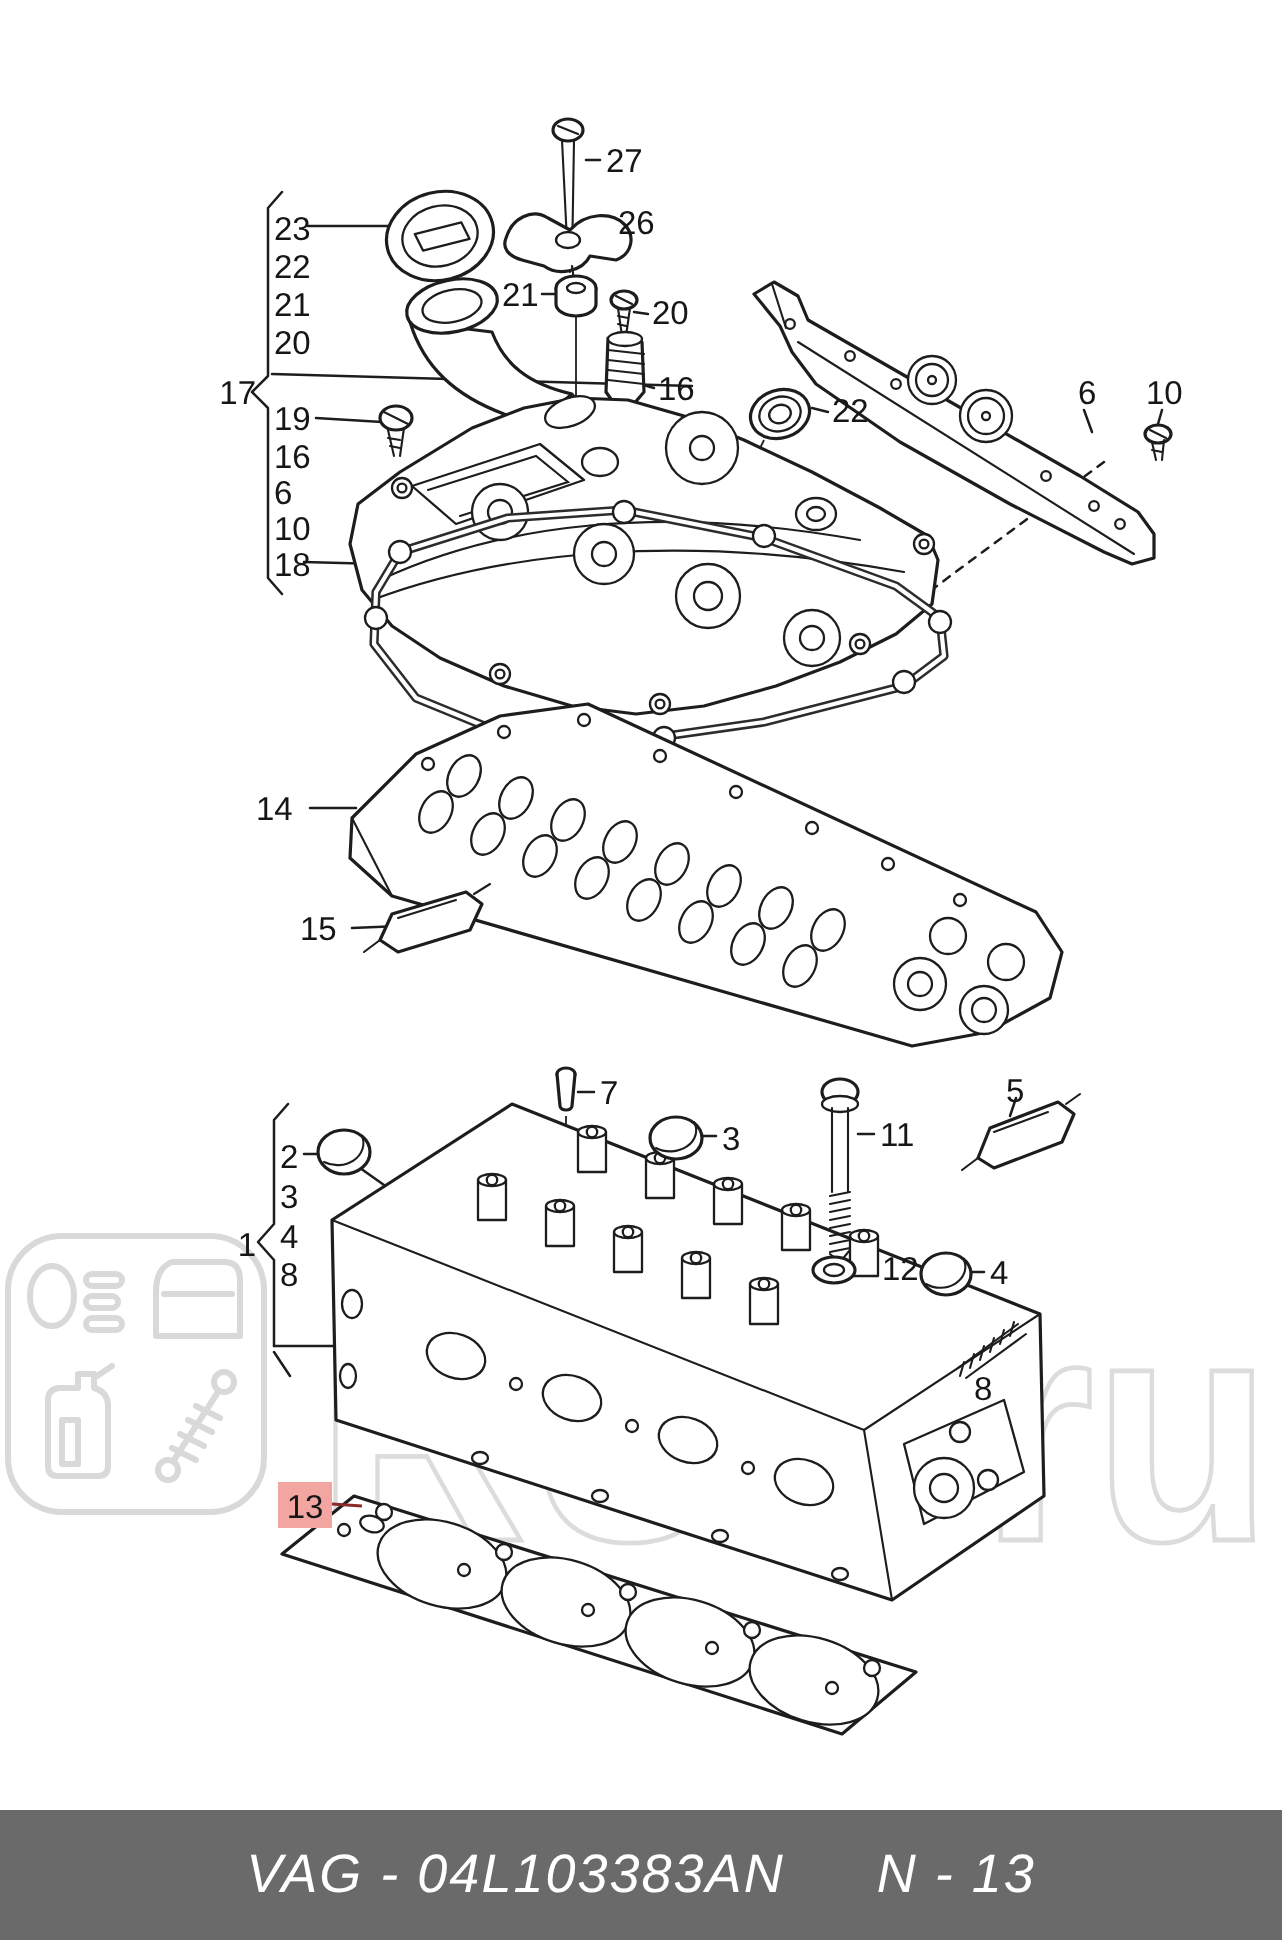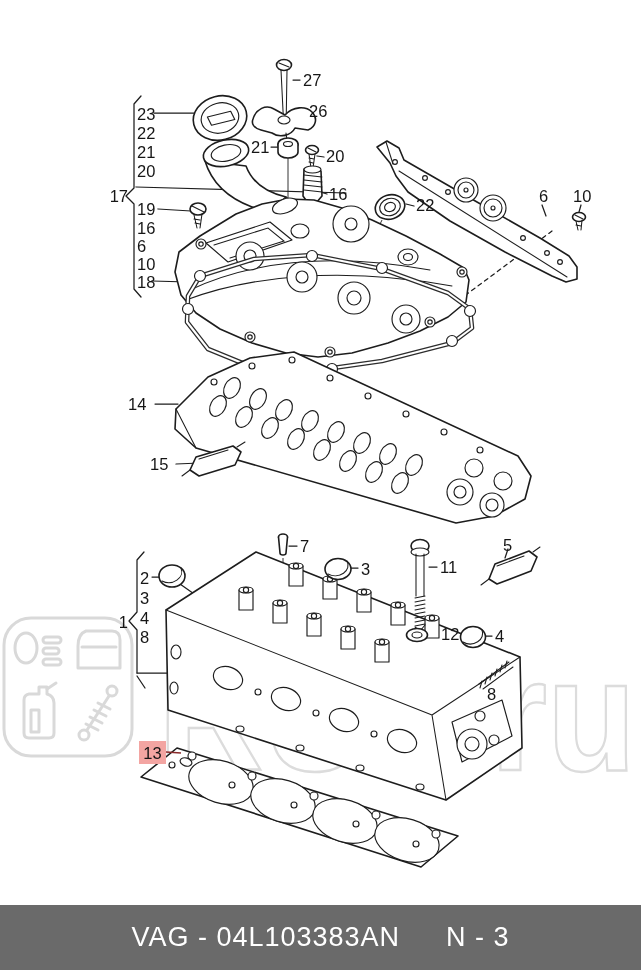--- a/index.html
+++ b/index.html
@@ -12,21 +12,21 @@
   .dt{fill:none;stroke:#1d1d1d;stroke-width:1.05;stroke-linecap:round;}
   .ld{fill:none;stroke:#1d1d1d;stroke-width:1.25;stroke-linecap:round;stroke-linejoin:round;}
   .thin{fill:none;stroke:#1d1d1d;stroke-width:0.9;}
   .rope{fill:none;stroke:#2c2c2c;stroke-width:4.6;stroke-linejoin:round;}
   .ropein{fill:none;stroke:#fff;stroke-width:2.1;stroke-linejoin:round;}
   .co{font-size:16.5px;fill:#161616;}
   .wm{fill:none;stroke:#d9d9d9;stroke-width:3;stroke-linejoin:round;stroke-linecap:round;}
   .wmtext{font-weight:bold;fill:none;stroke:#dcdcdc;stroke-width:2.4;}
   .footer{position:absolute;left:0;top:905px;width:641px;height:65px;background:#6a6a6a;
           display:flex;align-items:center;justify-content:center;gap:46px;}
-  .footer span{color:#fff;font-size:27px;letter-spacing:1px;}
+  .footer span{color:#fff;font-size:27px;letter-spacing:1px;font-style:italic;}
 </style>
 </head>
 <body>
 
 <div class="page">
 
 <svg class="diagram-svg" width="641" height="905" viewBox="0 0 641 905">
 
   <defs>
     <g id="cam">
@@ -402,16 +402,16 @@
     <text x="440" y="573" class="co">11</text>
     <text x="503" y="551" class="co">5</text>
     <text x="441" y="640" class="co">12</text>
     <text x="495" y="642" class="co">4</text>
     <text x="487" y="700" class="co">8</text>
   </g>
 </svg>
 
 <div class="footer">
   <span>VAG - 04L103383AN</span>
-  <span>N - 3</span>
+  <span>N - 13</span>
 </div>
 
 </div>
 
 </body></html>

